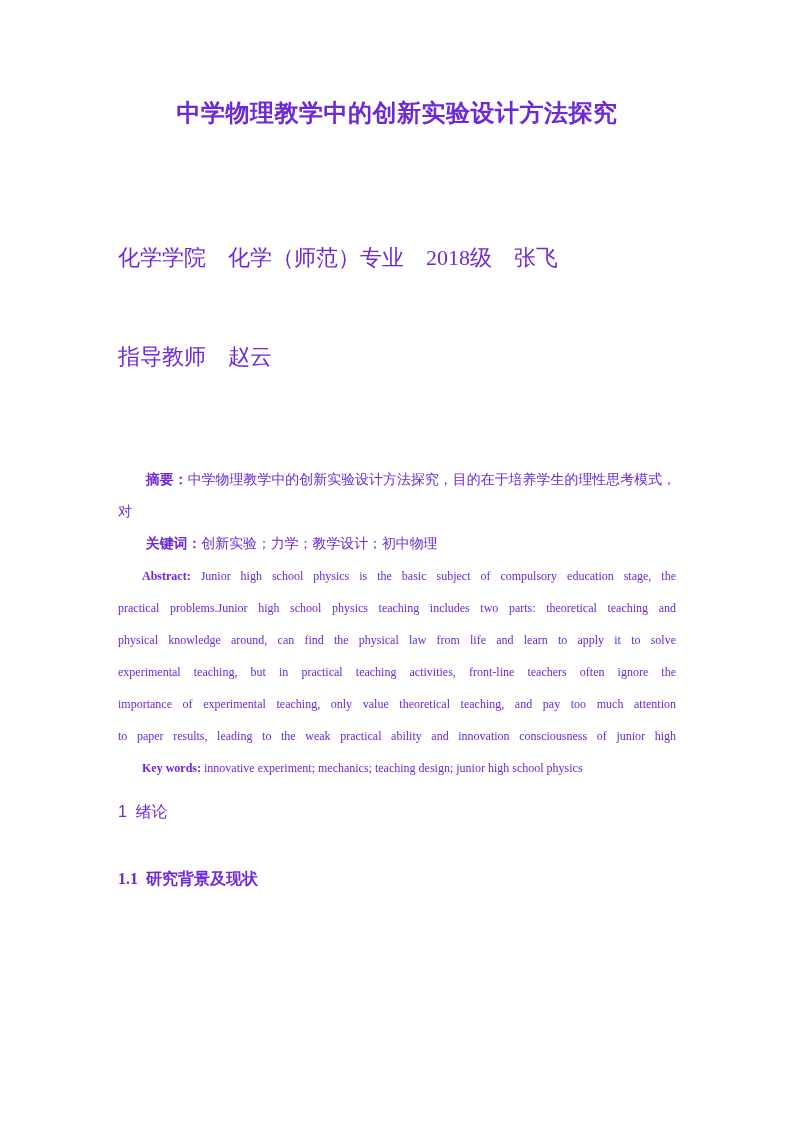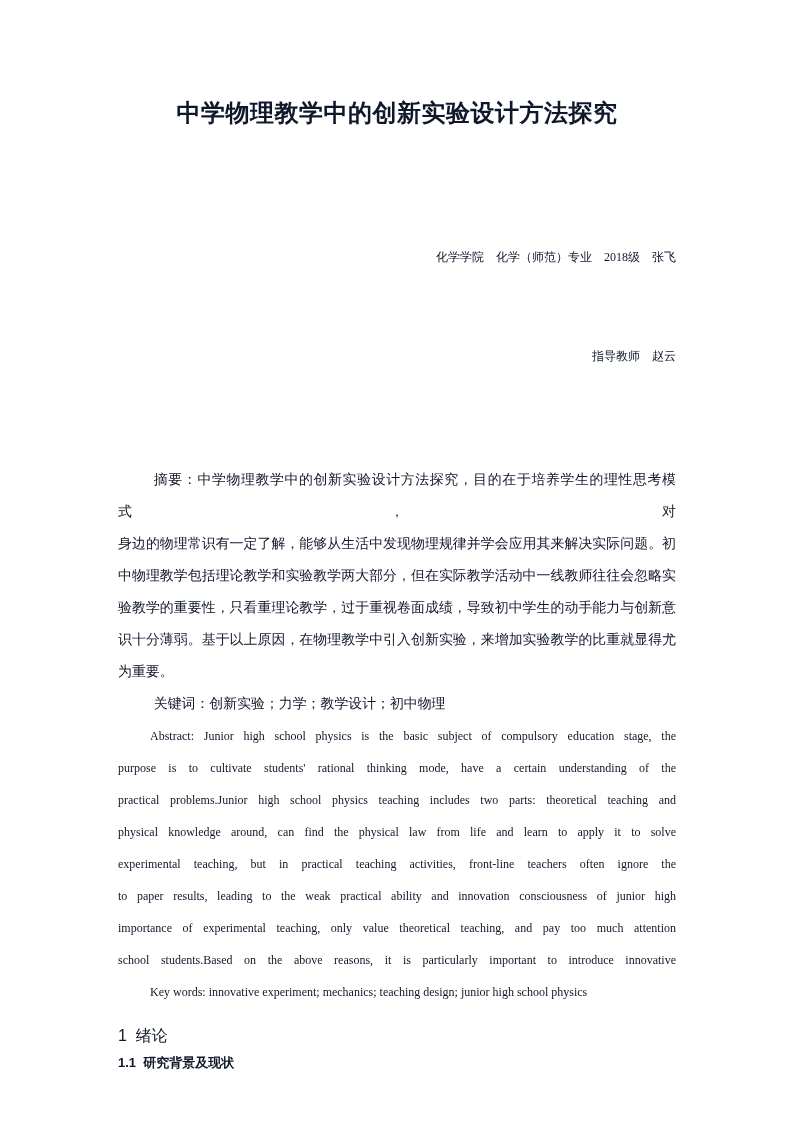--- a/index.html
+++ b/index.html
@@ -6,38 +6,38 @@
     margin: 0;
     padding: 0;
     background: #ffffff;
   }
   .page {
     position: relative;
     width: 793px;
     height: 1122px;
     box-sizing: border-box;
     background: #ffffff;
-    color: #0f172a;
+    color: #6d28d9;
     padding: 96px 117px 0 118px;
     overflow: hidden;
     font-family: "Liberation Serif", "DejaVu Serif", serif;
   }
   .doc-title {
     font-family: "Liberation Serif", "DejaVu Serif", serif;
     font-size: 24px;
     font-weight: bold;
     line-height: 34px;
     text-align: center;
     letter-spacing: 0.5px;
     white-space: pre-wrap;
   }
   .byline {
     margin-top: 45px;
-    text-align: right;
-    font-size: 12px;
+    text-align: left;
+    font-size: 22px;
     line-height: 33px;
     white-space: pre-wrap;
   }
   
   .abs-cn {
     margin-top: 25px;
     font-size: 13.9px;
     line-height: 32px;
   }
   .abs-en {
@@ -50,73 +50,65 @@
   }
   .kw-line.en { font-size: 12px; }
   .jline {
     text-align: justify;
     text-align-last: justify;
   }
   .jline.lastline {
     text-align-last: left;
   }
   .indent { text-indent: 2em; }
-  b.lbl { font-weight: normal; margin-left: 8px; }
+  b.lbl { font-weight: bold; }
   
   .h-level1 {
     margin-top: 14px;
     font-family: "Liberation Sans", "DejaVu Sans", sans-serif;
     font-size: 16px;
     font-weight: normal;
     line-height: 28px;
     white-space: pre-wrap;
   }
   .h-level2 {
-    font-family: Liberation Sans, sans-serif;
-    font-size: 13px;
+    margin-top: 40px;
+    font-family: Liberation Serif, serif;
+    font-size: 16px;
     font-weight: bold;
     line-height: 26px;
     white-space: pre-wrap;
   }
 </style>
 </head>
 <body>
 
 <div class="page">
 
   <div class="doc-title">中学物理教学中的创新实验设计方法探究</div>
 
   <div class="byline">
     <div>化学学院　化学（师范）专业　2018级　张飞</div>
     <div>指导教师　赵云</div>
   </div>
 
   <div class="abs-cn">
     <div class="jline indent"><b class="lbl">摘要：</b><span>中学物理教学中的创新实验设计方法探究，目的在于培养学生的理性思考模式，对</span></div>
-    <div>
-        <div class="jline">身边的物理常识有一定了解，能够从生活中发现物理规律并学会应用其来解决实际问题。初</div>
-        <div class="jline">中物理教学包括理论教学和实验教学两大部分，但在实际教学活动中一线教师往往会忽略实</div>
-        <div class="jline">验教学的重要性，只看重理论教学，过于重视卷面成绩，导致初中学生的动手能力与创新意</div>
-        <div class="jline">识十分薄弱。基于以上原因，在物理教学中引入创新实验，来增加实验教学的比重就显得尤</div>
-        <div class="jline lastline">为重要。</div>
-      </div>
   </div>
 
   <div class="kw-line indent"><b class="lbl">关键词：</b><span>创新实验；力学；教学设计；初中物理</span></div>
 
   <div class="abs-en">
     <div class="jline indent"><b class="lbl">Abstract:</b><span> Junior high school physics is the basic subject of compulsory education stage, the</span></div>
     <div>
-        <div class="jline">purpose is to cultivate students' rational thinking mode, have a certain understanding of the</div>
         <div class="jline">practical problems.Junior high school physics teaching includes two parts: theoretical teaching and</div>
         <div class="jline">physical knowledge around, can find the physical law from life and learn to apply it to solve</div>
         <div class="jline">experimental teaching, but in practical teaching activities, front-line teachers often ignore the</div>
+        <div class="jline">importance of experimental teaching, only value theoretical teaching, and pay too much attention</div>
         <div class="jline">to paper results, leading to the weak practical ability and innovation consciousness of junior high</div>
-        <div class="jline">importance of experimental teaching, only value theoretical teaching, and pay too much attention</div>
-        <div class="jline">school students.Based on the above reasons, it is particularly important to introduce innovative</div>
       </div>
   </div>
 
   <div class="kw-line en indent"><b class="lbl">Key words:</b><span> innovative experiment; mechanics; teaching design; junior high school physics</span></div>
 
   <div class="h-level1">1  绪论</div>
 
   <div class="h-level2">1.1  研究背景及现状</div>
 
 </div>

